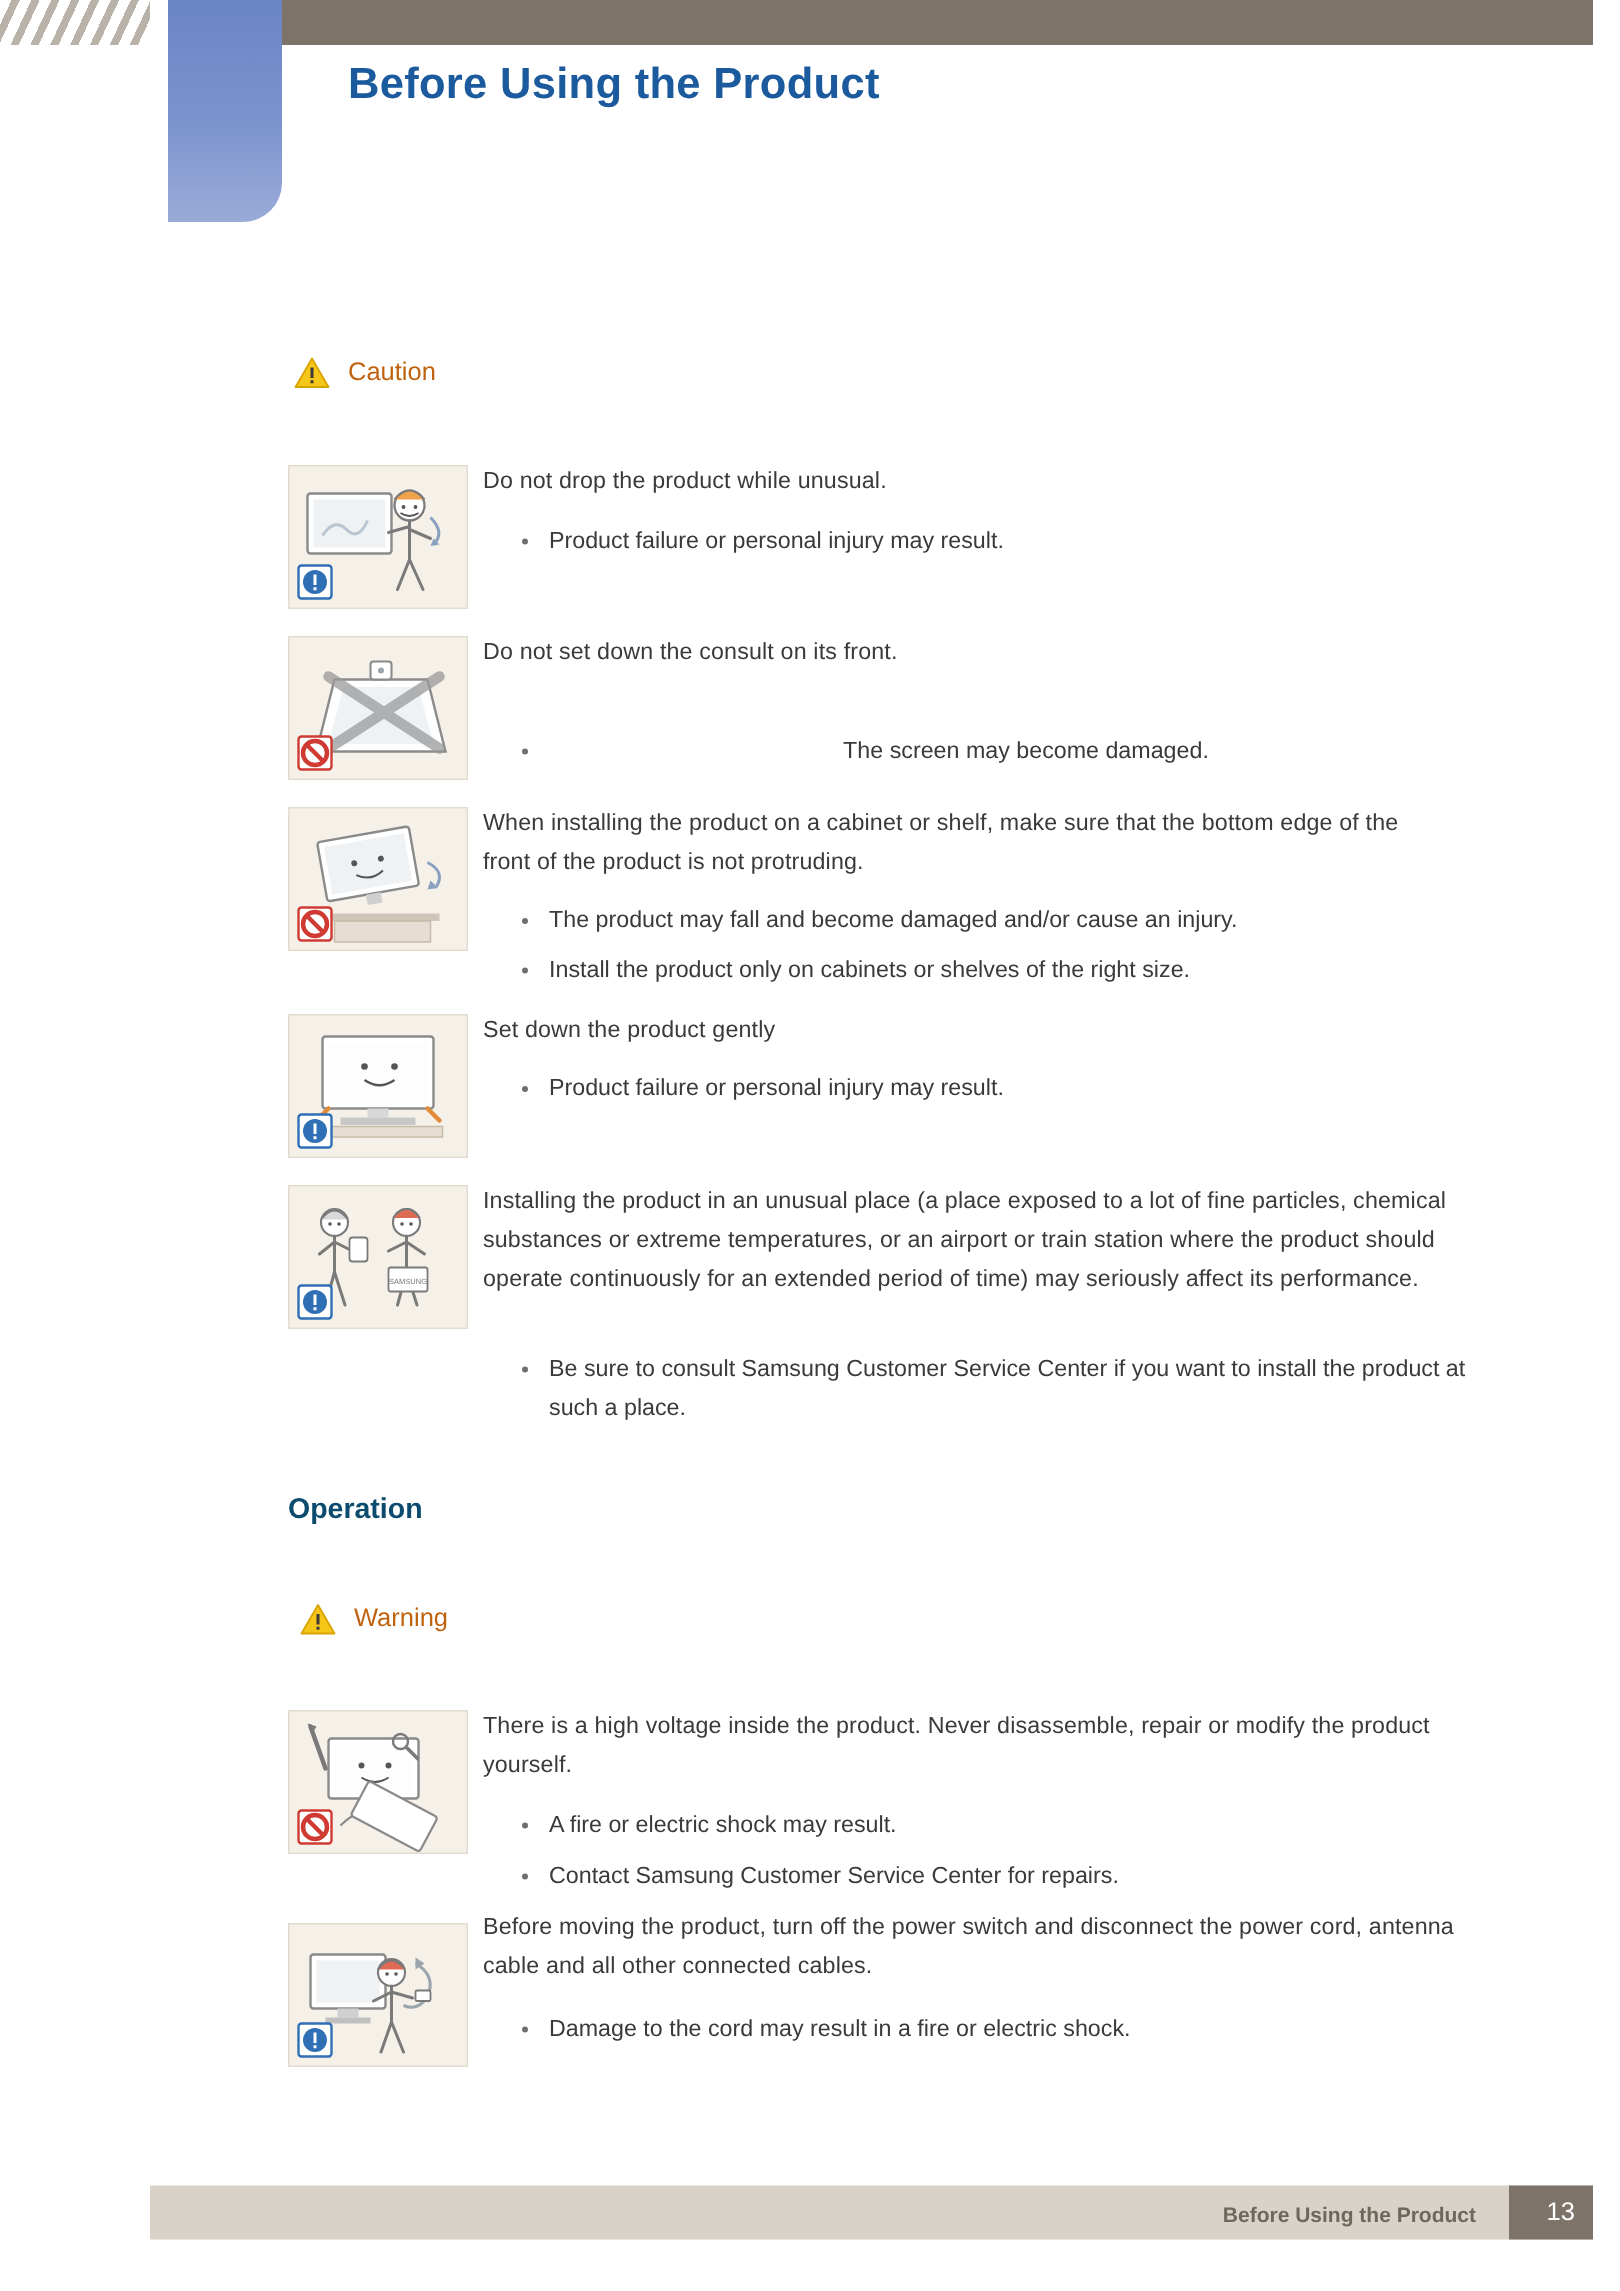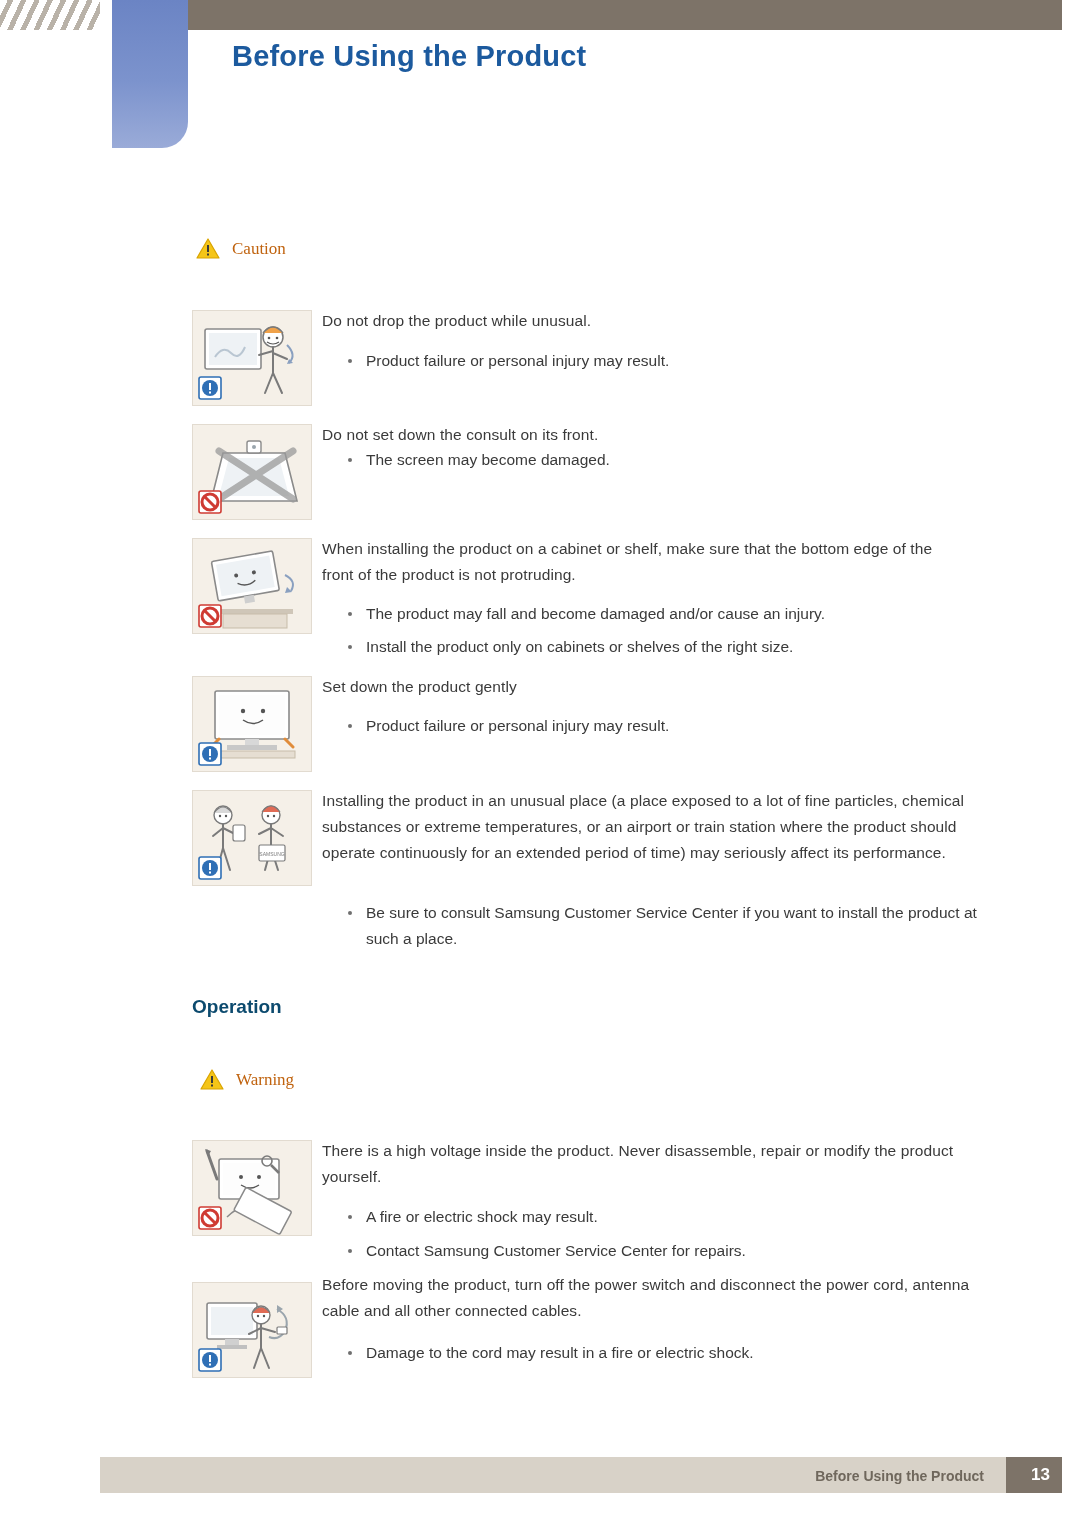--- a/index.html
+++ b/index.html
@@ -54,23 +54,22 @@
     font-size: 29px;
     font-weight: bold;
     color: #1c5a9e;
     letter-spacing: 0.2px;
   }
 
   
   .notice-head {
     position: absolute;
     display: flex;
-    align-items: center;
+    align-items: flex-start;
     gap: 12px;
-    font-family: Liberation Serif, serif;
   }
   .notice-head .label {
     font-size: 17px;
     color: #c0630f;
     font-weight: normal;
   }
   .tri-warn {
     width: 24px; height: 21px;
     position: relative;
     display: inline-block;
@@ -135,21 +134,21 @@
     position: absolute;
     right: 96px; bottom: 43px;
     font-size: 14px;
     font-weight: bold;
     color: #6f675c;
   }
   .footer-page {
     position: absolute;
     right: 30px; bottom: 42px;
     font-size: 17px;
-    font-weight: bold;
+    font-weight: normal;
     color: #ffffff;
   }
 </style>
 </head>
 <body>
 
 <div class="header-band"></div>
 <div class="header-band-right"></div>
 <div class="hatch"></div>
 <div class="blue-tab"></div>
@@ -197,21 +196,21 @@
     <path d="M36 33 L86 33 L96 71 L26 71 Z" fill="#eef2f5"></path>
     <rect x="54" y="16" width="14" height="12" rx="2" fill="#ffffff" stroke="#8a8a8a" stroke-width="1.4"></rect>
     <circle cx="61" cy="22" r="2" fill="#9aa5ad"></circle>
     <path d="M26 26 L100 74 M100 26 L26 74" stroke="#9a9a9a" stroke-width="7" stroke-linecap="round" opacity="0.75"></path>
     <rect x="6" y="66" width="22" height="22" rx="2" fill="#ffffff" stroke="#cf3b33" stroke-width="1.6"></rect>
     <circle cx="17" cy="77" r="8" fill="none" stroke="#cf3b33" stroke-width="3"></circle>
     <path d="M11.5 71.5 L22.5 82.5" stroke="#cf3b33" stroke-width="3"></path>
   </svg>
 </div>
 <div class="txt" style="left:322px; top:422px; width:680px;">Do not set down the consult on its front.</div>
-<div class="bullet-line" style="left:322px; top:447px; width:680px;">The screen may become damaged.</div>
+<div class="bullet-line" style="left:322px; top:488px; width:680px;text-align:center;">The screen may become damaged.</div>
 
 <div class="thumb" style="left:192px; top:538px; height:96px;">
   <svg width="118" height="94" viewBox="0 0 118 94">
     <rect x="0" y="0" width="118" height="94" fill="#f5f0e8"></rect>
     <g transform="rotate(-10 58 40)">
       <rect x="22" y="16" width="62" height="40" rx="2" fill="#ffffff" stroke="#8a8a8a" stroke-width="1.6"></rect>
       <rect x="26" y="20" width="54" height="32" fill="#eef2f5"></rect>
       <circle cx="44" cy="34" r="2" fill="#555"></circle>
         <circle cx="62" cy="34" r="2" fill="#555"></circle>
       <path d="M44 42 q9 6 18 0" stroke="#555" stroke-width="1.4" fill="none"></path>

